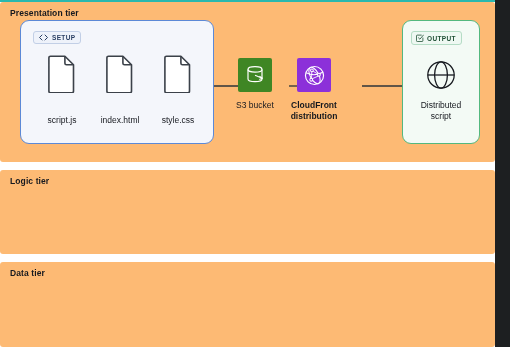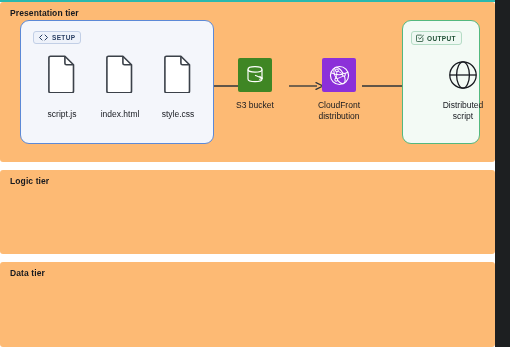--- a/index.html
+++ b/index.html
@@ -110,21 +110,21 @@
   .file-item {
     position: absolute;
     width: 58px;
     text-align: center;
     top: 34px;
   }
   .file-item .glyph { height: 40px; }
   .file-item .cap {
     font-size: 8.5px;
     color: #16191f;
-    margin-top: 14px;
+    margin-top: 20px;
     white-space: nowrap;
   }
   #file-0 { left: 12px;  }
   #file-1 { left: 70px;  }
   #file-2 { left: 128px; }
 
   
   .node {
     position: absolute;
     width: 74px;
@@ -148,22 +148,22 @@
   .node .plain {
     width: 34px;
     height: 34px;
     margin: 0 auto;
     display: flex;
     align-items: center;
     justify-content: center;
   }
 
   #node-s3         { left: 218px; top: 56px; }
-  #node-cloudfront { left: 302px; top: 56px; }
-  #node-website    { left: 404px; top: 56px; width: 74px; padding-left: 22px; }
+  #node-cloudfront { left: 277px; top: 56px; font-weight: bold; }
+  #node-website    { left: 404px; top: 56px; width: 74px; }
 
   
   .conn {
     position: absolute;
     height: 10px;
   }
   #conn-files-s3   { left: 214px; top: 75px;  width: 42px; }
   #conn-s3-cf      { left: 289px; top: 75px;  width: 36px; }
   #conn-cf-web     { left: 362px; top: 75px;  width: 72px; }
 </style>

